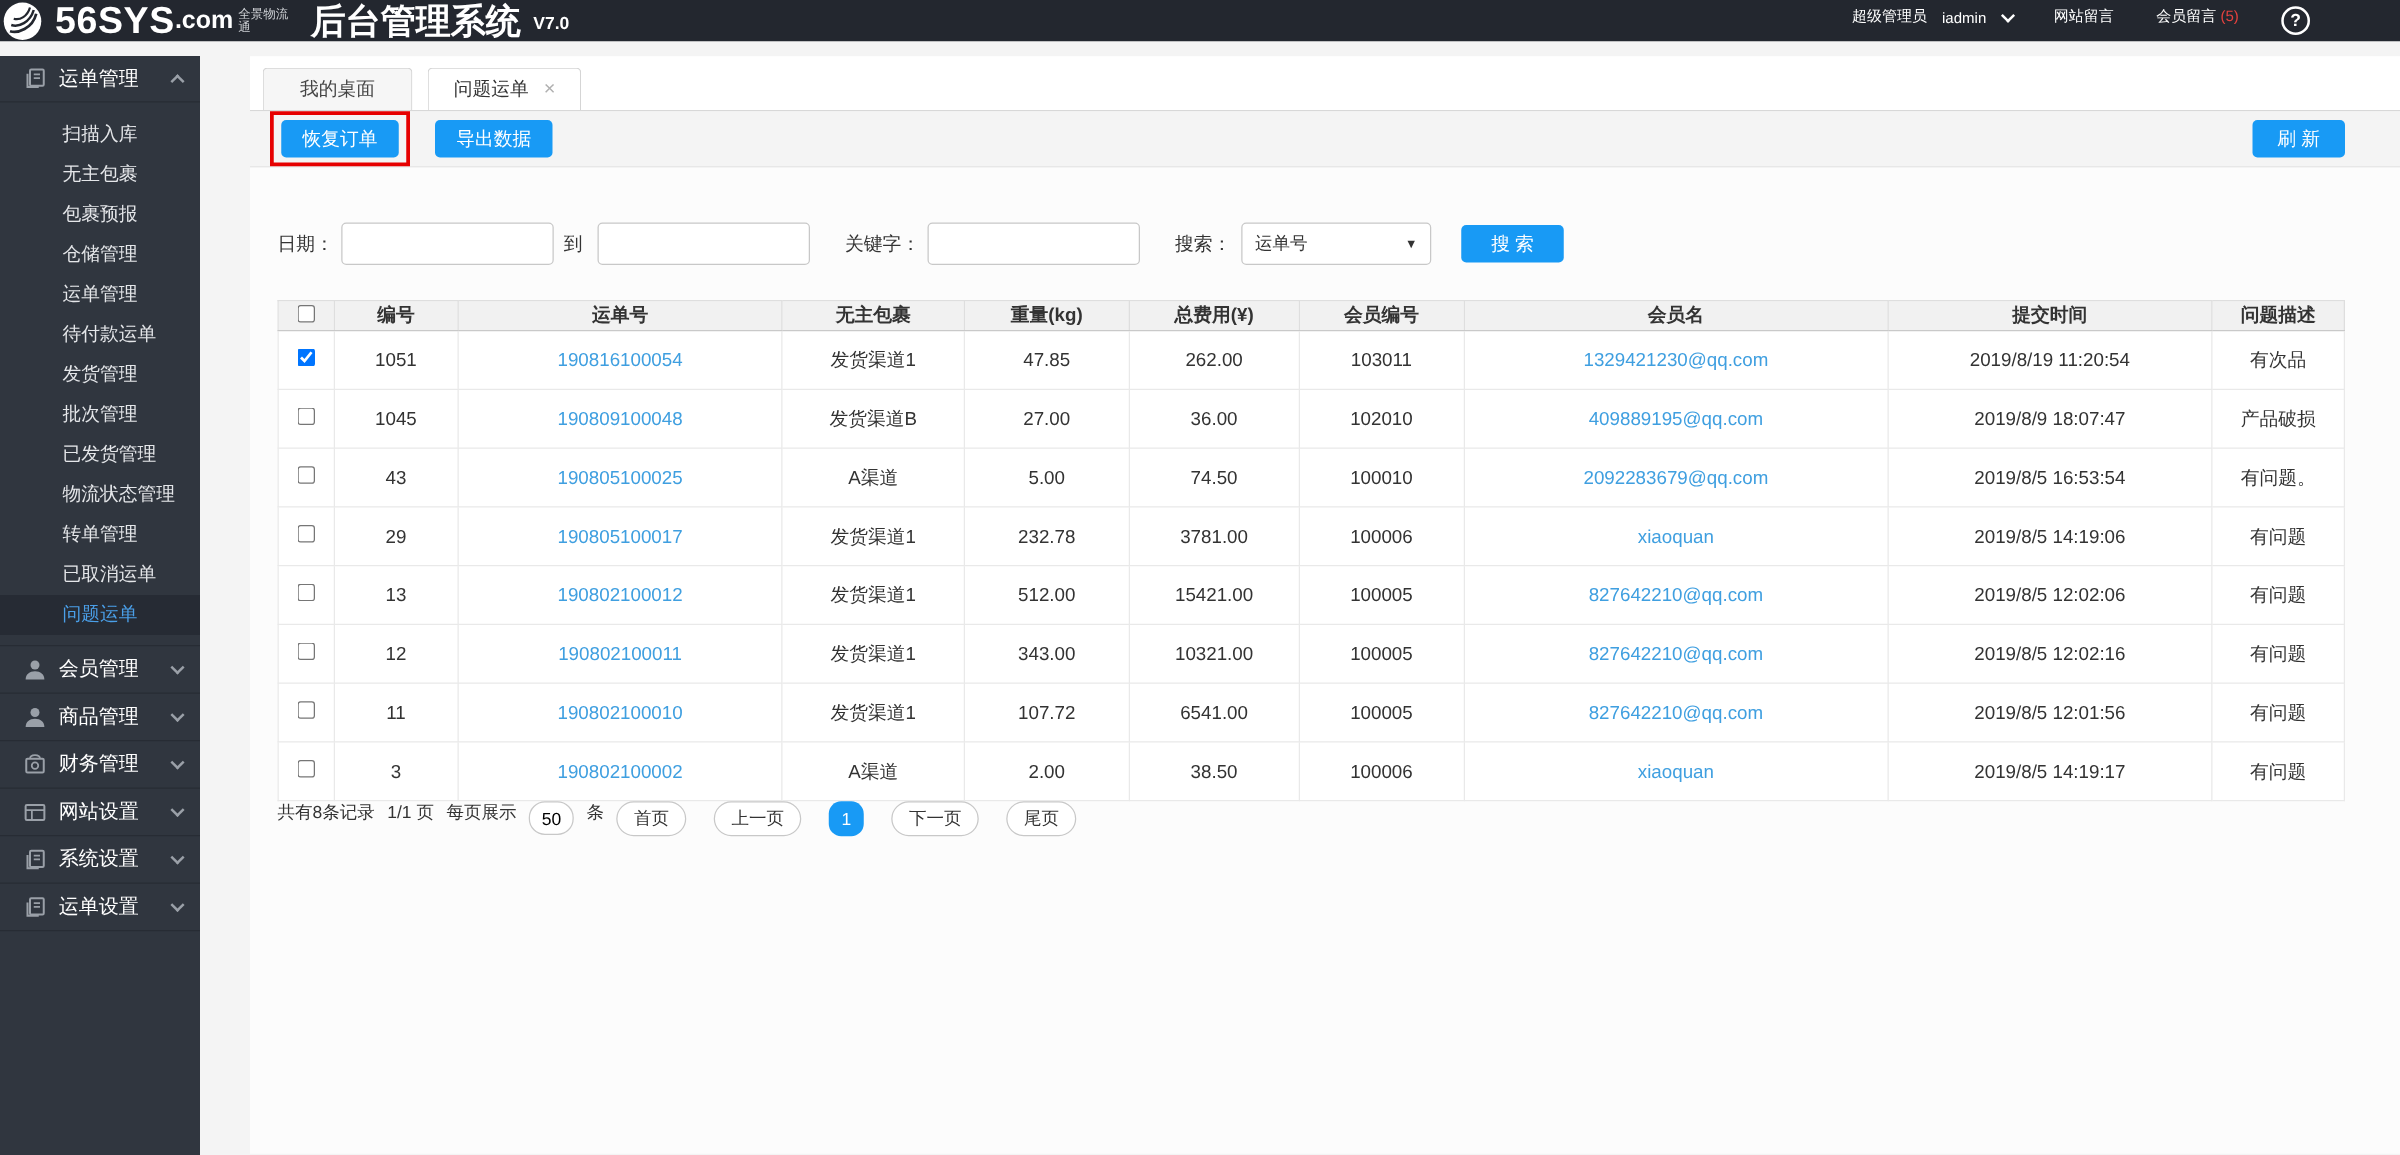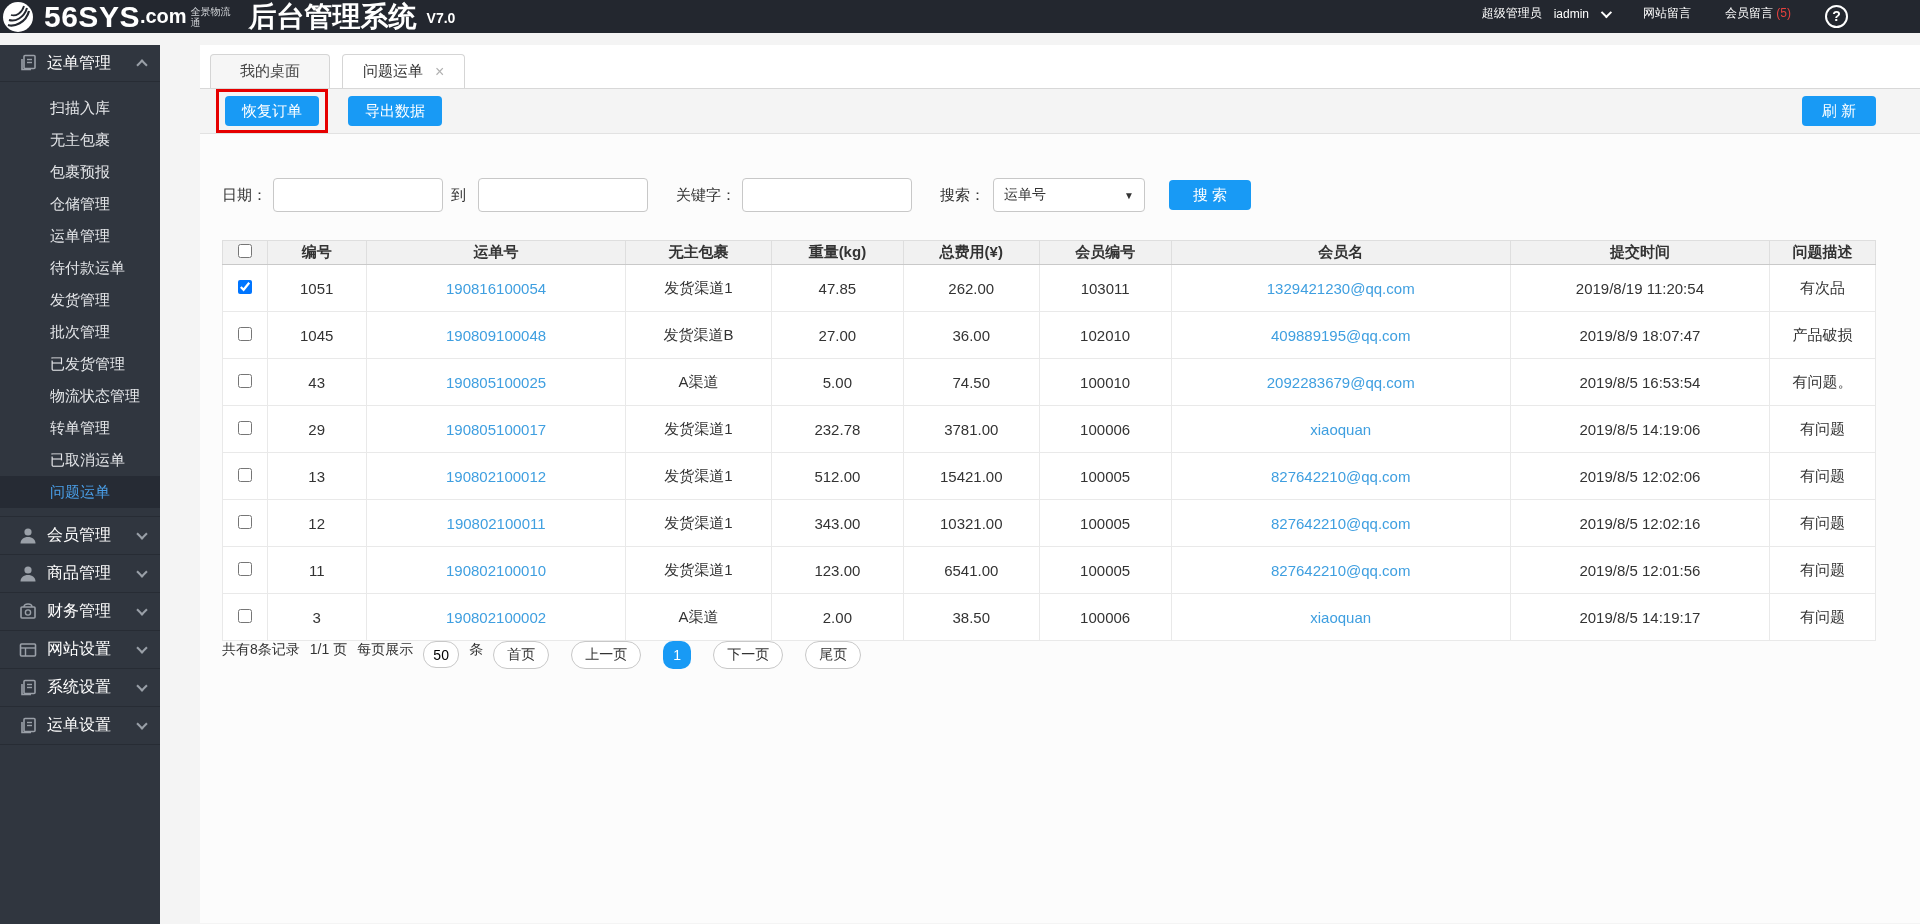--- a/index.html
+++ b/index.html
@@ -403,21 +403,21 @@
             <td class="link">827642210@qq.com</td>
             <td>2019/8/5 12:02:16</td>
             <td>有问题</td>
           </tr>
 
           <tr>
             <td><input type="checkbox" style=""></td>
             <td>11</td>
             <td class="link">190802100010</td>
             <td>发货渠道1</td>
-            <td>123.00</td>
+            <td>107.72</td>
             <td>6541.00</td>
             <td>100005</td>
             <td class="link">827642210@qq.com</td>
             <td>2019/8/5 12:01:56</td>
             <td>有问题</td>
           </tr>
 
           <tr>
             <td><input type="checkbox" style=""></td>
             <td>3</td>

